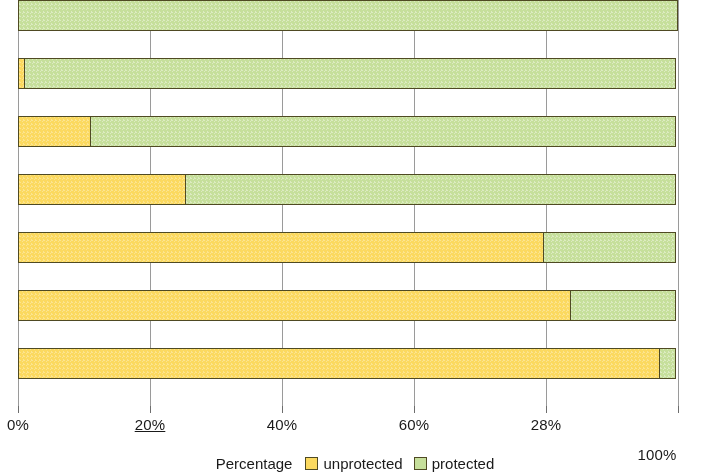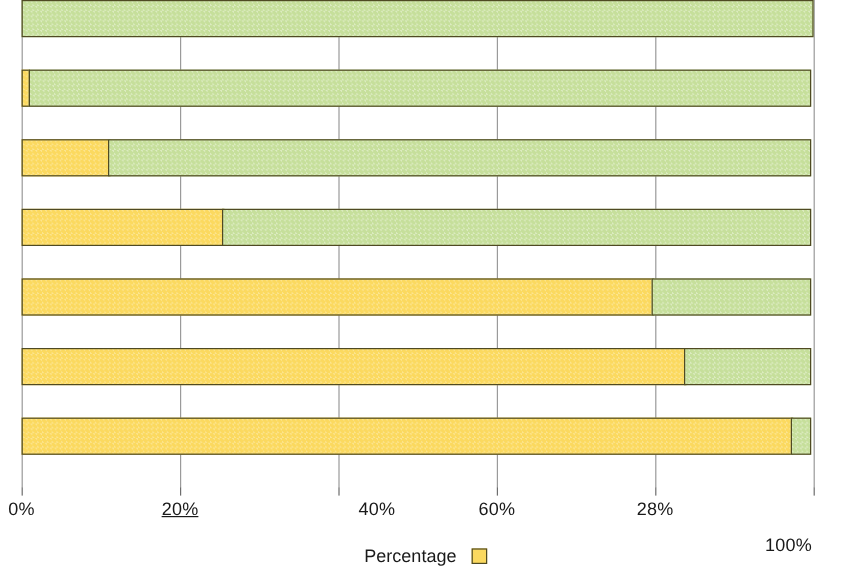--- a/index.html
+++ b/index.html
@@ -181,29 +181,34 @@
         </div>
       </div>
   </div>
 
   <div class="x-axis" id="x-axis">
       <div class="tick" style="left: 0px;"></div>
       <div class="tick-label" style="left: 0px;">0%</div>
       <div class="tick" style="left: 132px;"></div>
       <div class="tick-label" style="left: 132px; text-decoration: underline;">20%</div>
       <div class="tick" style="left: 264px;"></div>
-      <div class="tick-label" style="left: 264px; margin-left: 32px;">40%</div>
+      <div class="tick-label" style="left: 264px;">40%</div>
       <div class="tick" style="left: 396px;"></div>
       <div class="tick-label" style="left: 396px;">60%</div>
       <div class="tick" style="left: 528px;"></div>
       <div class="tick-label" style="left: 528px;">28%</div>
       <div class="tick" style="left: 660px;"></div>
       <div class="tick-label" style="left: 639px; margin-top: 30px;">100%</div>
     </div>
 
   <div class="legend">
     <span class="legend-title">Percentage</span>
     <span class="legend-entry">
       <span class="legend-swatch unprotected"></span>
+      <span>unprotected</span>
+    </span>
+    <span class="legend-entry">
+      <span class="legend-swatch protected"></span>
+      <span>protected</span>
     </span>
   </div>
 
 </div>
 
 </body></html>

